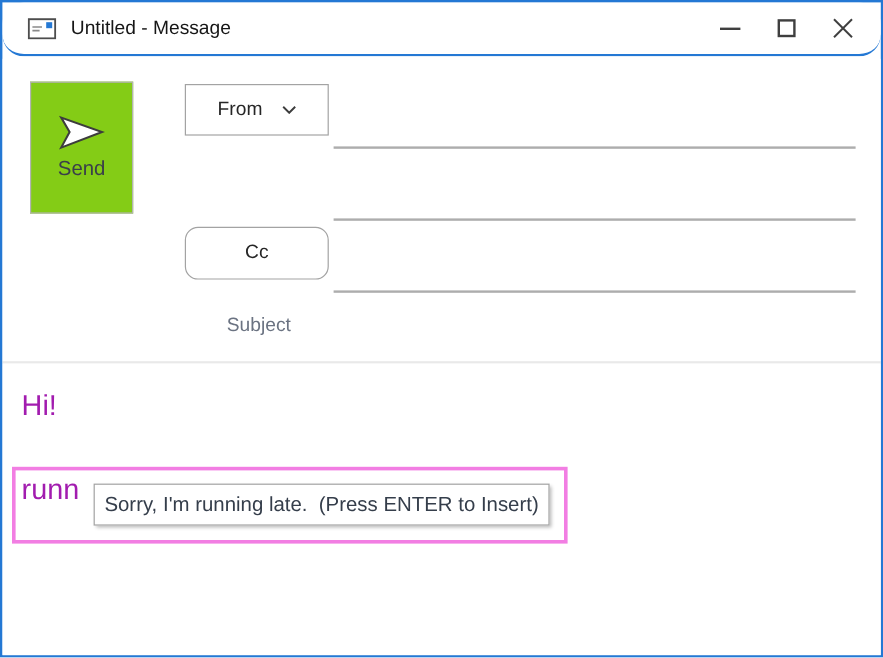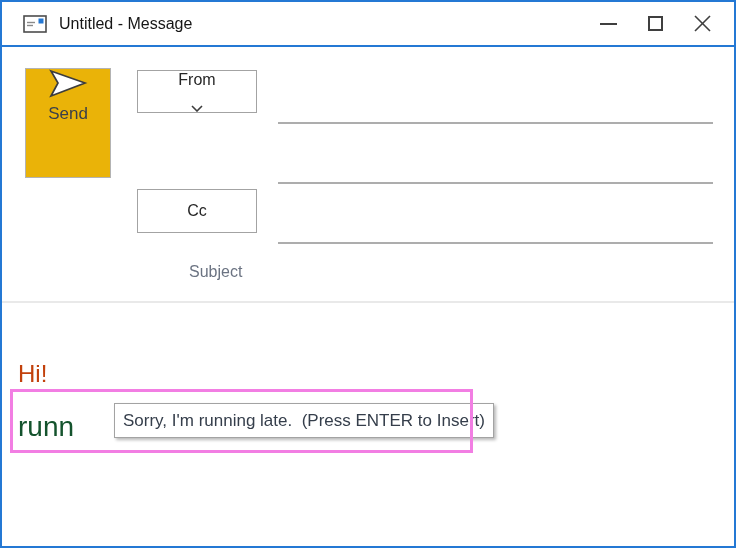--- a/index.html
+++ b/index.html
@@ -11,73 +11,73 @@
   body{font-family:"Liberation Sans",sans-serif;color:#1a1a1a;}
   .window{
     position:relative;width:736px;height:548px;
     background:#fff;border:2px solid var(--accent);
     overflow:hidden;
   }
   
   .titlebar{
     position:absolute;left:0;top:0;right:0;height:45px;
     background:#fff;border-bottom:2px solid var(--accent);
-    display:flex;align-items:center;
+    display:flex;align-items:center;border-radius:18px;
   }
   .app-icon{margin-left:21px;width:24px;height:18px;display:flex;align-items:center;}
   .title-text{margin-left:12px;font-size:16px;color:#161616;}
   .win-controls{position:absolute;right:8px;top:0;height:43px;display:flex;}
   .win-btn{
     width:47px;height:100%;display:flex;align-items:center;justify-content:center;
     background:transparent;border:none;cursor:default;
   }
   .glyph-min{width:17px;height:2px;background:#3f3f3f;}
   .glyph-max{width:15px;height:15px;border:2px solid #3f3f3f;}
   
   .header{position:absolute;left:0;top:47px;right:0;height:252px;background:#fff;}
   .send-button{
     position:absolute;left:23px;top:19px;width:86px;height:110px;
-    background:#eab308;border:1px solid #b3b3b3;
-    display:flex;flex-direction:column;align-items:center;justify-content:flex-start;gap:5px;
+    background:#84cc16;border:1px solid #b3b3b3;
+    display:flex;flex-direction:column;align-items:center;justify-content:center;gap:5px;
   }
   .send-label{font-size:17px;color:#3a3f4a;}
   .field-btn{
-    position:absolute;left:135px;width:120px;height:43px;
+    position:absolute;left:152px;width:120px;height:43px;
     background:#fff;border:1px solid #a3a3a3;
     display:flex;align-items:center;justify-content:center;gap:16px;
-    font-size:16px;color:#262626;flex-direction:column;
+    font-size:16px;color:#262626;
   }
   .btn-from{top:21px;}
   .btn-to{top:80px;height:44px;}
-  .btn-cc{top:140px;height:44px;}
+  .btn-cc{top:140px;height:44px;border-radius:11px;}
   .field-input{
     position:absolute;left:276px;width:435px;height:33px;
     border:none;border-bottom:2px solid #adadad;outline:none;
     font-family:"Liberation Sans",sans-serif;font-size:16px;color:#262626;background:transparent;
   }
   .inp-from{top:42px;}
   .inp-to{top:102px;}
   .inp-cc{top:162px;}
   .subject-label{position:absolute;left:168px;top:214px;font-size:16px;color:#6b7382;margin-left:19px;}
   .subject-input{
     position:absolute;left:258px;top:206px;width:452px;height:30px;
     border:none;outline:none;background:transparent;
     font-family:"Liberation Sans",sans-serif;font-size:16px;color:#262626;
   }
   .section-divider{position:absolute;left:0;right:0;top:252px;height:2px;background:#e9e9e9;}
   
   .message-body{position:absolute;left:0;top:301px;right:0;bottom:0;background:#fff;}
-  .greeting{position:absolute;left:16px;top:22px;font-size:24px;color:#c2410c;margin-top:35px;}
-  .typed-text{position:absolute;left:16px;top:108px;font-size:28px;color:#14532d;}
+  .greeting{position:absolute;left:16px;top:22px;font-size:24px;color:#a21caf;}
+  .typed-text{position:absolute;left:16px;top:92px;font-size:24px;color:#a21caf;}
   .suggestion-tooltip{
     position:absolute;left:76px;top:100px;height:35px;
     background:#fff;border:1px solid #a3a3a3;
     box-shadow:2px 2px 3px rgba(0,0,0,0.28);
     display:flex;align-items:center;padding:0 8px;
-    font-size:17px;color:#353e4b;white-space:pre;margin-left:36px;
+    font-size:17px;color:#353e4b;white-space:pre;
   }
   .annotation-highlight{
     position:absolute;left:8px;top:86px;width:463px;height:64px;
     border:3px solid var(--pink);background:transparent;pointer-events:none;
   }
   svg{display:block;}
 </style>
 </head>
 <body>
 

